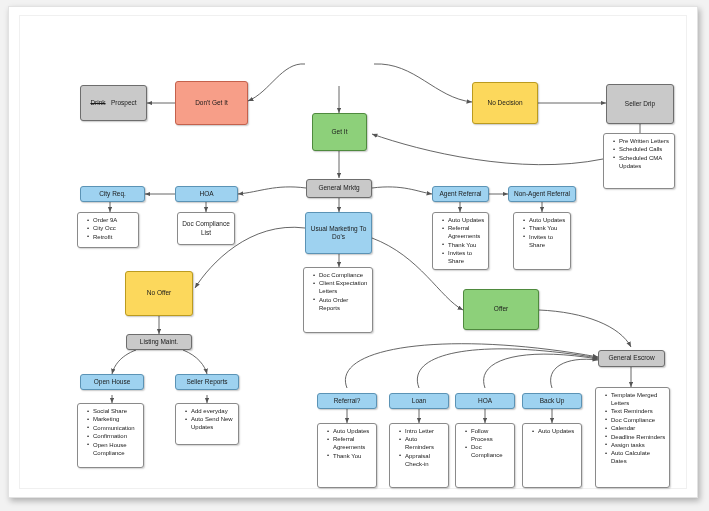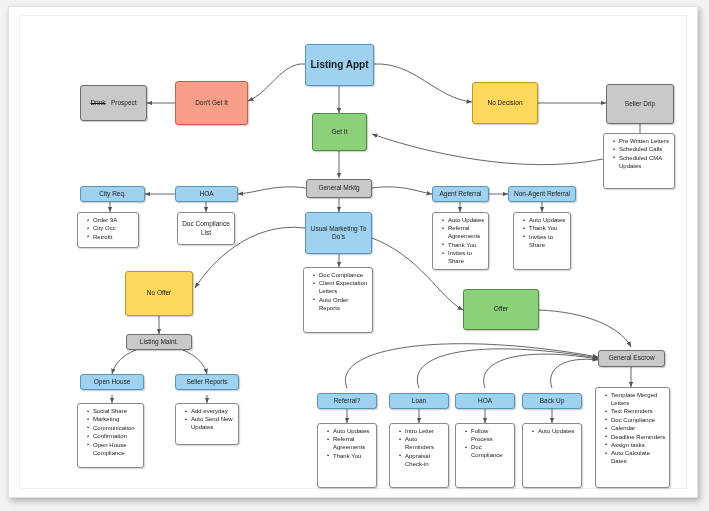--- a/index.html
+++ b/index.html
@@ -174,23 +174,20 @@
           <path d="M327,393 L327,407"></path>
 
           <path d="M399,393 L399,407"></path>
 
           <path d="M465,393 L465,407"></path>
 
           <path d="M532,393 L532,407"></path>
         </g>
       </svg>
 
-      <div class="node n-blue title-main" style="left:285px; top:28px; width:69px; height:42px;">
-        <span>Listing Appt</span>
-      </div>
 
       <div class="node n-red" style="left:155px; top:65px; width:73px; height:44px;">
         <span>Don't Get It</span>
       </div>
 
       <div class="node n-gray" style="left:60px; top:69px; width:67px; height:36px;">
         <span>
           <span class="strike">Drink</span>
           &nbsp;
           <span>Prospect</span>

